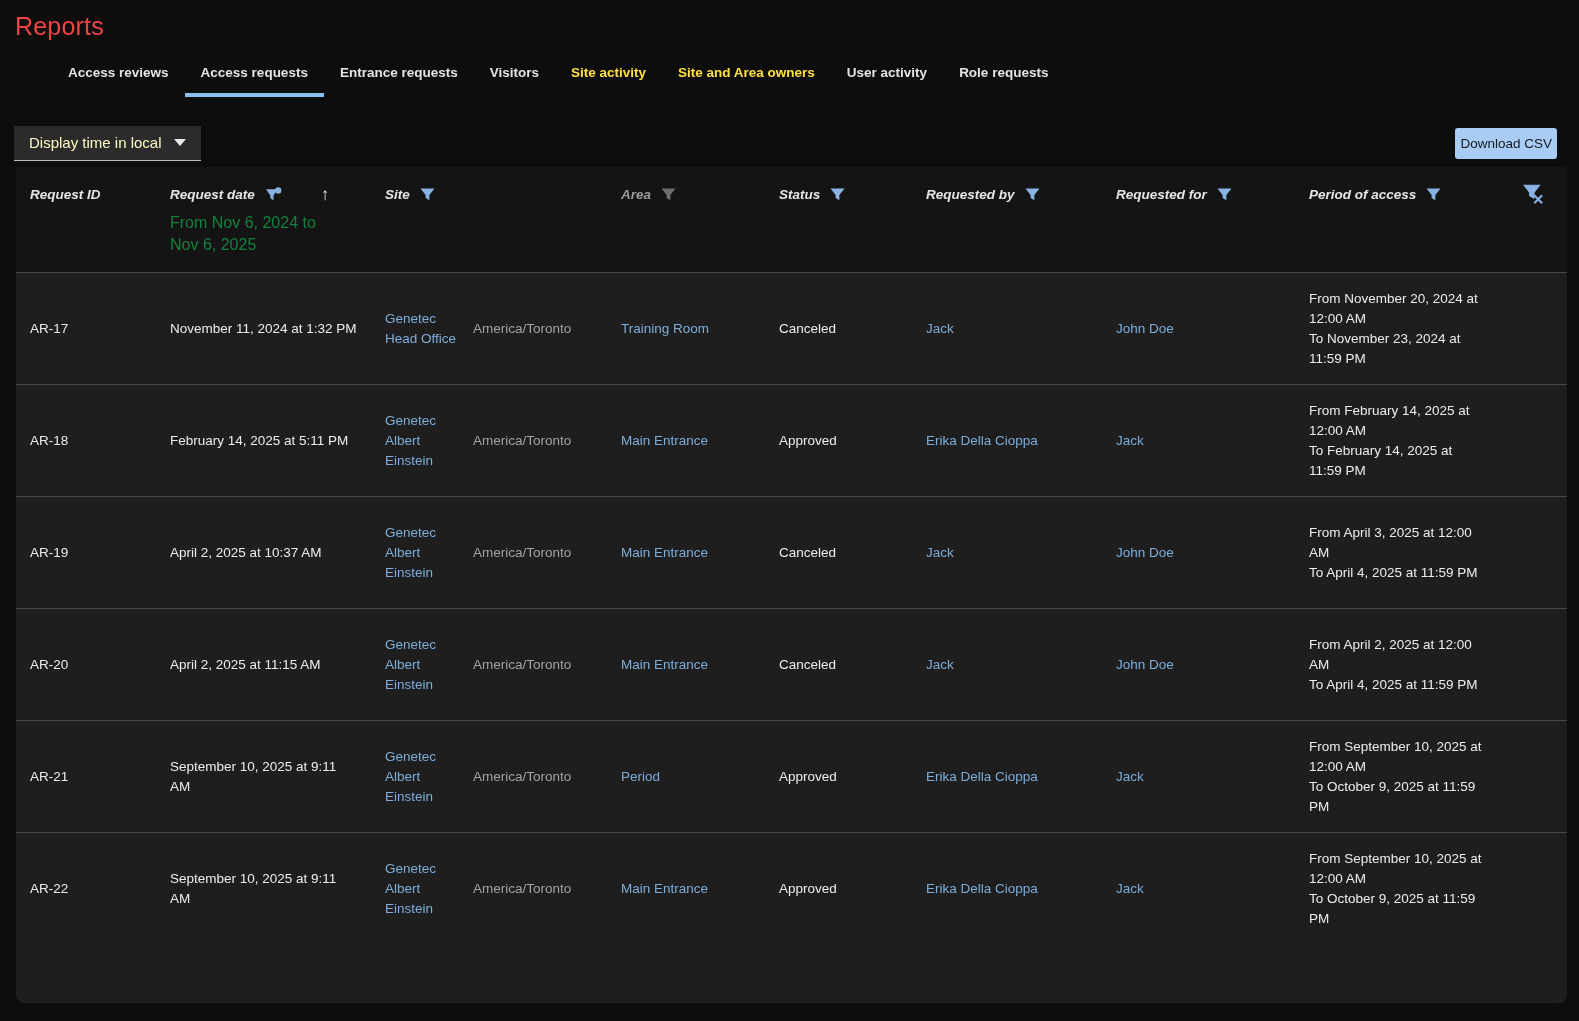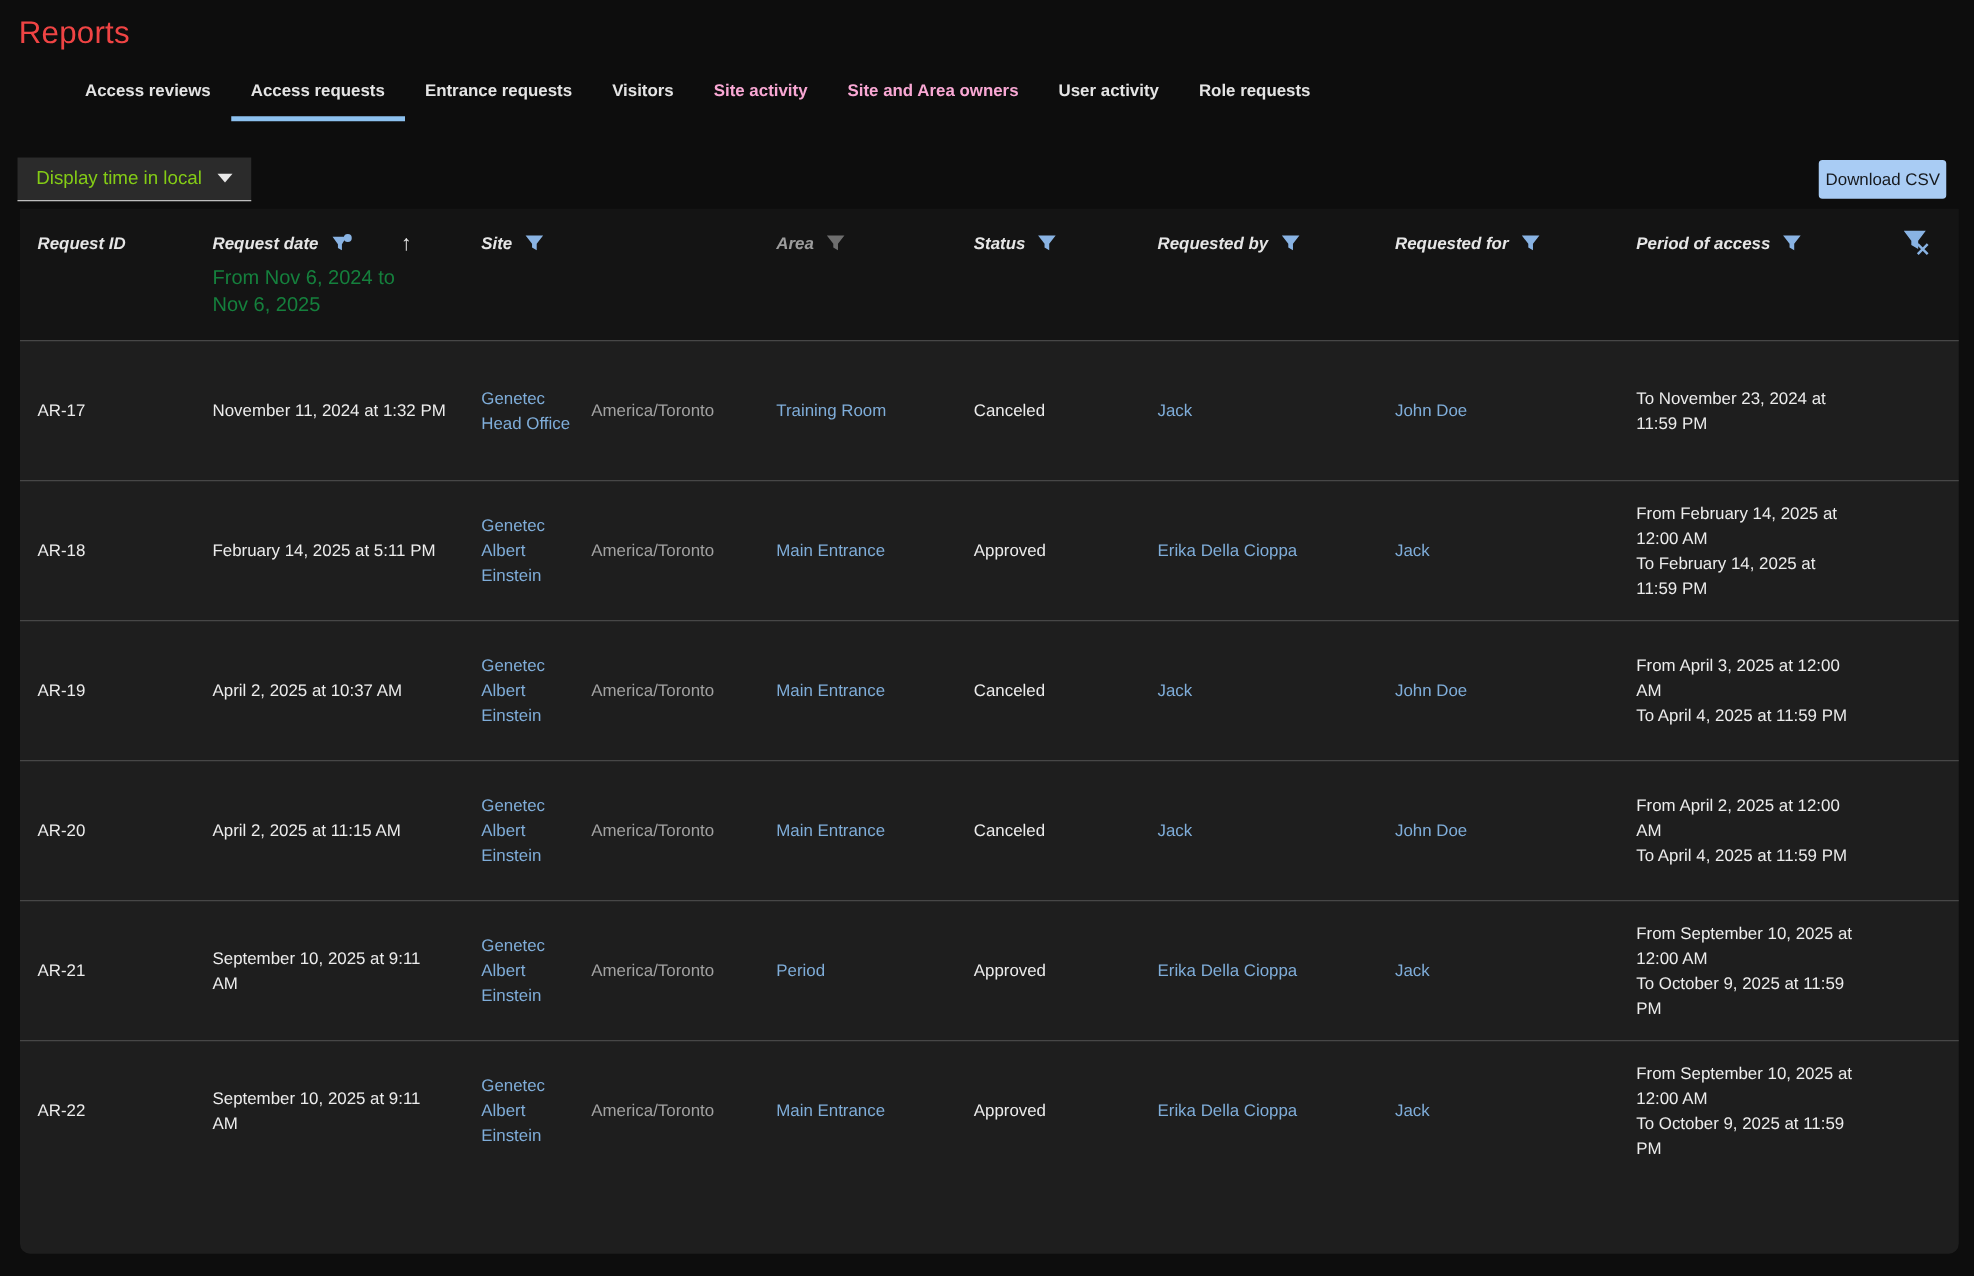--- a/index.html
+++ b/index.html
@@ -20,28 +20,28 @@
     display:flex; align-items:flex-end;
     margin:14px 0 0 52px;
   }
   .tab {
     font-size:13.5px; font-weight:700; color:#e4e4e4;
     padding:10px 16px 13px 16px;
     border-bottom:4px solid transparent;
     cursor:pointer; white-space:nowrap;
   }
   .tab.active { border-bottom-color:#8cc0ee; }
-  .tab.disabled { color:#f9a8d4; }
+  .tab.disabled { color:#fde047; }
 
   .toolbar {
     display:flex; justify-content:space-between; align-items:center;
     margin:29px 22px 0 14px;
   }
   .display-time-btn {
-    background:#2b2b2b; color:#84cc16;
+    background:#2b2b2b; color:#fef9c3;
     font-size:15px; font-family:inherit;
     padding:8px 15px 9px 15px;
     border:none; border-bottom:1px solid #bdbdbd;
     display:flex; align-items:center; gap:12px; cursor:pointer;
   }
   .caret-down {
     width:0; height:0; display:inline-block;
     border-left:6px solid transparent; border-right:6px solid transparent;
     border-top:7px solid #e9e9e9;
   }
@@ -223,20 +223,21 @@
       <a class="link">Training Room</a>
     </div>
     <div class="cell center">Canceled</div>
     <div class="cell center">
       <a class="link">Jack</a>
     </div>
     <div class="cell center">
       <a class="link">John Doe</a>
     </div>
     <div class="cell center period-cell">
+      <div>From November 20, 2024 at 12:00 AM</div>
       <div>To November 23, 2024 at 11:59 PM</div>
     </div>
     <div class="cell center"></div>
   </div>
 
   <div class="tgrid trow">
     <div class="cell center">AR-18</div>
     <div class="cell center">February 14, 2025 at 5:11 PM</div>
     <div class="cell center site-flex">
       <a class="link site-link">Genetec Albert Einstein</a>

